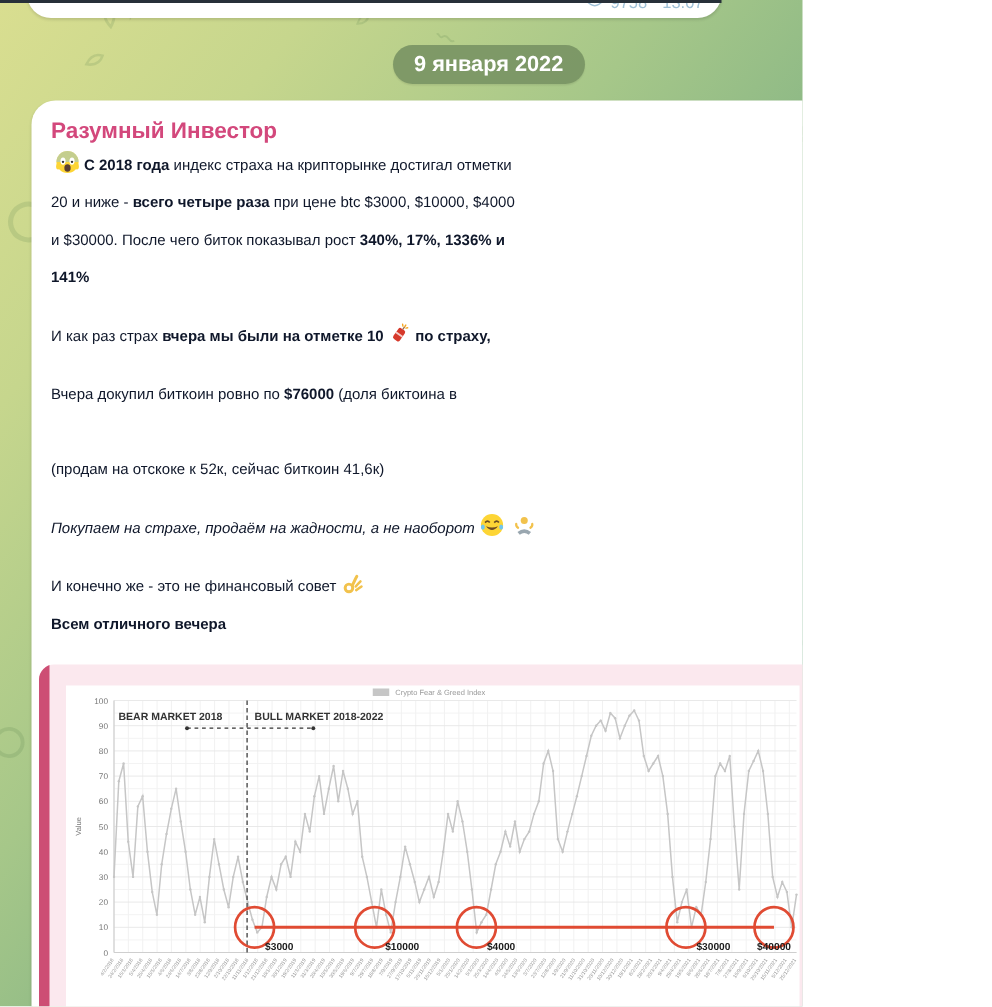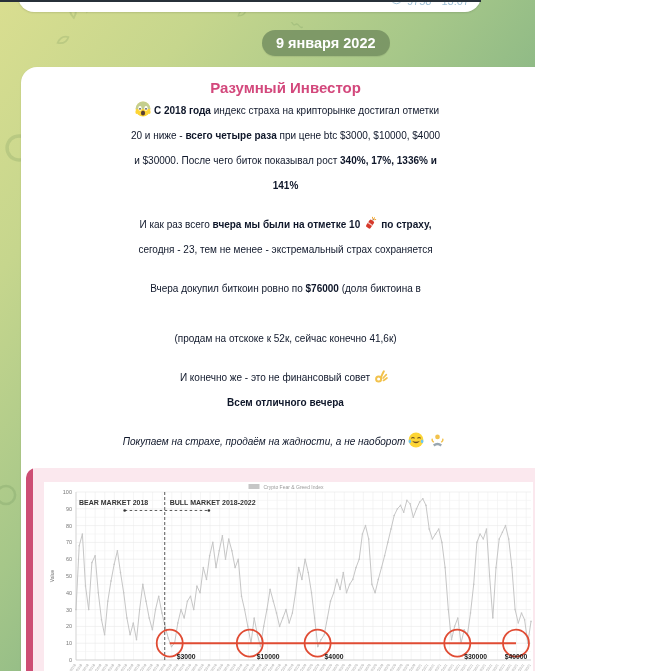--- a/index.html
+++ b/index.html
@@ -1,18 +1,18 @@
 <!DOCTYPE html>
 <html><head>
 <meta charset="utf-8">
 <style>
   html,body{margin:0;padding:0;width:661px;height:671px;overflow:hidden;
     font-family:"Liberation Sans",sans-serif;}
   .screen{position:relative;width:535px;height:671px;overflow:hidden;
-    background:linear-gradient(128deg,#d9de90 0%,#c6d68d 20%,#a6c789 42%,#7fb184 66%,#5ba07d 100%);text-align:center;}
+    background:linear-gradient(128deg,#d9de90 0%,#c6d68d 20%,#a6c789 42%,#7fb184 66%,#5ba07d 100%);}
   .doodles{position:absolute;left:0;top:0;z-index:0;}
   .top-edge{position:absolute;left:0;top:0;width:481px;height:2px;background:#273039;z-index:3;}
   .prev-bubble{position:absolute;left:18px;top:-18px;width:463px;height:30px;background:#ffffff;
     border-radius:0 0 16px 16px;z-index:2;box-shadow:0 1px 2px rgba(0,0,0,.12);}
   .prev-meta{position:absolute;right:12px;top:14px;display:flex;align-items:center;gap:4px;
     color:#9fc0d6;font-size:11px;line-height:11px;}
   .prev-meta .time{margin-left:6px;}
   .date-pill{position:absolute;left:262px;top:30px;height:26px;z-index:2;display:flex;align-items:center;
     padding:0 14px;border-radius:13px;background:rgba(116,143,96,.85);
     color:#ffffff;font-size:14.5px;font-weight:bold;box-shadow:0 1px 1px rgba(0,0,0,.08);}
@@ -126,52 +126,52 @@
                 <circle cx="8" cy="8" r="7.4" fill="#fdd535"></circle>
                 <path d="M0.6,8 a7.4,7.4 0 0 1 14.8,0 z" fill="#8cc8e8" opacity="0.5"></path>
                 <ellipse cx="5" cy="7.4" rx="1.7" ry="2.4" fill="#fff"></ellipse>
                 <ellipse cx="11" cy="7.4" rx="1.7" ry="2.4" fill="#fff"></ellipse>
                 <circle cx="5" cy="7.9" r="0.8" fill="#333"></circle>
                 <circle cx="11" cy="7.9" r="0.8" fill="#333"></circle>
                 <ellipse cx="8" cy="12" rx="2.1" ry="2.5" fill="#5b3f33"></ellipse>
                 <ellipse cx="1.7" cy="11" rx="1.3" ry="2" fill="#fdd535"></ellipse>
                 <ellipse cx="14.3" cy="11" rx="1.3" ry="2" fill="#fdd535"></ellipse>
               </svg></span><span class="b">С 2018 года</span><span> индекс страха на крипторынке достигал отметки</span><br><span>20 и ниже - </span><span class="b">всего четыре раза</span><span> при цене btc $3000, $10000, $4000</span><br><span>и $30000. После чего биток показывал рост </span><span class="b">340%, 17%, 1336% и</span><br><span class="b">141%</span></div>
-          <div class="para"><span>И как раз всего </span><span class="b">вчера мы были на отметке 10</span><span class="emoji"><svg width="15" height="15" viewBox="0 0 16 16">
+          <div class="para"><span>И как раз страх </span><span class="b">вчера мы были на отметке 10</span><span class="emoji"><svg width="15" height="15" viewBox="0 0 16 16">
                 <g transform="rotate(35 8 8)">
                   <rect x="5.2" y="4.2" width="5.6" height="9.2" rx="1.6" fill="#d6392b"></rect>
                   <rect x="5.2" y="8" width="5.6" height="1.4" fill="#ffffff" opacity="0.75"></rect>
                   <path d="M8,4.2 L8,2" stroke="#9a6b4f" stroke-width="1"></path>
                   <g stroke="#f5a623" stroke-width="1" stroke-linecap="round">
                     <path d="M8,1.7 l0,-1.2"></path>
                     <path d="M6.7,2.2 l-0.9,-0.9"></path>
                     <path d="M9.3,2.2 l0.9,-0.9"></path>
                   </g>
                 </g>
-              </svg></span><span class="b">по страху,</span><br><span>сегодня - 23, тем не менее - экстремальный страх сохраняется</span></div>
-          <div class="para"><span>Вчера докупил биткоин ровно по </span><span class="b">$76000</span><span> (доля биктоина в</span><br><br><span>(продам на отскоке к 52к, сейчас конечно 41,6к)</span></div>
-          <div class="para"><span>И конечно же - это не финансовый совет</span><span class="emoji"><svg width="15" height="15" viewBox="0 0 16 16">
-                <circle cx="6" cy="10.6" r="2.7" fill="none" stroke="#f2c24c" stroke-width="2.1"></circle>
-                <path d="M8.6,8.6 C9.6,6.4 10.6,4 11.6,2.4" stroke="#f2c24c" stroke-width="2.1" fill="none" stroke-linecap="round"></path>
-                <path d="M10.8,9.6 C12,8.2 13.2,6.9 14.2,5.9" stroke="#f2c24c" stroke-width="1.8" fill="none" stroke-linecap="round"></path>
-                <path d="M11.2,12.2 C12.7,11.2 13.9,10.3 14.9,9.6" stroke="#f2c24c" stroke-width="1.8" fill="none" stroke-linecap="round"></path>
-              </svg></span><br><span class="b">Всем отличного вечера</span></div>
+              </svg></span><span class="b">по страху,</span><br></div>
+          <div class="para"><span>Вчера докупил биткоин ровно по </span><span class="b">$76000</span><span> (доля биктоина в</span><br><br><span>(продам на отскоке к 52к, сейчас биткоин 41,6к)</span></div>
           <div class="para italic"><span>Покупаем на страхе, продаём на жадности, а не наоборот</span><span class="emoji"><svg width="16" height="16" viewBox="0 0 16 16">
                 <circle cx="8" cy="8" r="7.4" fill="#fdd535"></circle>
                 <path d="M3.4,6.4 q1.6,-1.9 3.1,0" stroke="#684c23" stroke-width="1.1" fill="none"></path>
                 <path d="M9.5,6.4 q1.6,-1.9 3.1,0" stroke="#684c23" stroke-width="1.1" fill="none"></path>
                 <path d="M4,8.8 Q8,13.8 12,8.8 Q8,10.6 4,8.8 Z" fill="#6b4a23"></path>
                 <ellipse cx="1.9" cy="9.4" rx="1.3" ry="1.8" fill="#6ec6f0"></ellipse>
                 <ellipse cx="14.1" cy="9.4" rx="1.3" ry="1.8" fill="#6ec6f0"></ellipse>
               </svg></span><span class="emoji"><svg width="15" height="15" viewBox="0 0 16 16">
                 <circle cx="8" cy="4.2" r="2.5" fill="#f2c24c"></circle>
                 <path d="M4,13.4 q4,-3.2 8,0" stroke="#9aa7b0" stroke-width="2.6" fill="none"></path>
                 <path d="M3.6,9.4 q-1.6,-1 -1.3,-2.7" stroke="#f2c24c" stroke-width="1.6" fill="none" stroke-linecap="round"></path>
                 <path d="M12.4,9.4 q1.6,-1 1.3,-2.7" stroke="#f2c24c" stroke-width="1.6" fill="none" stroke-linecap="round"></path>
               </svg></span></div>
+          <div class="para"><span>И конечно же - это не финансовый совет</span><span class="emoji"><svg width="15" height="15" viewBox="0 0 16 16">
+                <circle cx="6" cy="10.6" r="2.7" fill="none" stroke="#f2c24c" stroke-width="2.1"></circle>
+                <path d="M8.6,8.6 C9.6,6.4 10.6,4 11.6,2.4" stroke="#f2c24c" stroke-width="2.1" fill="none" stroke-linecap="round"></path>
+                <path d="M10.8,9.6 C12,8.2 13.2,6.9 14.2,5.9" stroke="#f2c24c" stroke-width="1.8" fill="none" stroke-linecap="round"></path>
+                <path d="M11.2,12.2 C12.7,11.2 13.9,10.3 14.9,9.6" stroke="#f2c24c" stroke-width="1.8" fill="none" stroke-linecap="round"></path>
+              </svg></span><br><span class="b">Всем отличного вечера</span></div>
         </div>
     </div>
     <div class="chart-card">
       <div class="chart-stripe"></div>
       <div class="chart-white">
         <svg id="chart-svg" width="489" height="218" viewBox="0 0 489 218">
             <line x1="32" y1="10" x2="32" y2="178" stroke="#efefef" stroke-width="0.6"></line>
             <line x1="41.578947368421055" y1="10" x2="41.578947368421055" y2="178" stroke="#efefef" stroke-width="0.6"></line>
             <line x1="51.15789473684211" y1="10" x2="51.15789473684211" y2="178" stroke="#efefef" stroke-width="0.6"></line>
             <line x1="60.73684210526316" y1="10" x2="60.73684210526316" y2="178" stroke="#efefef" stroke-width="0.6"></line>

